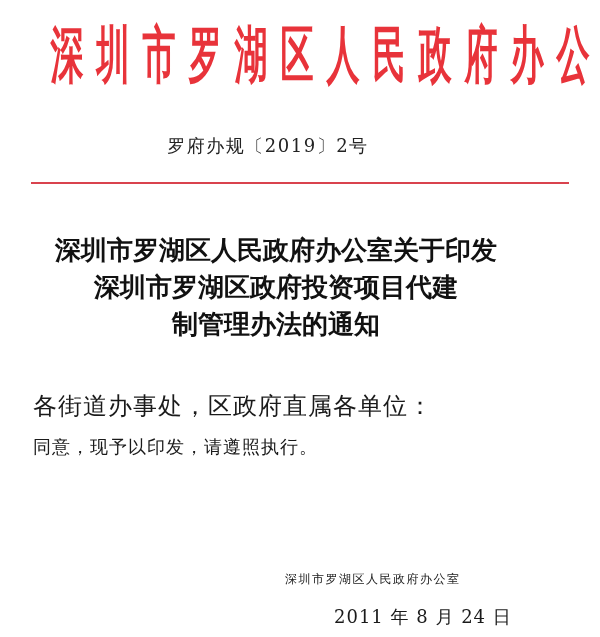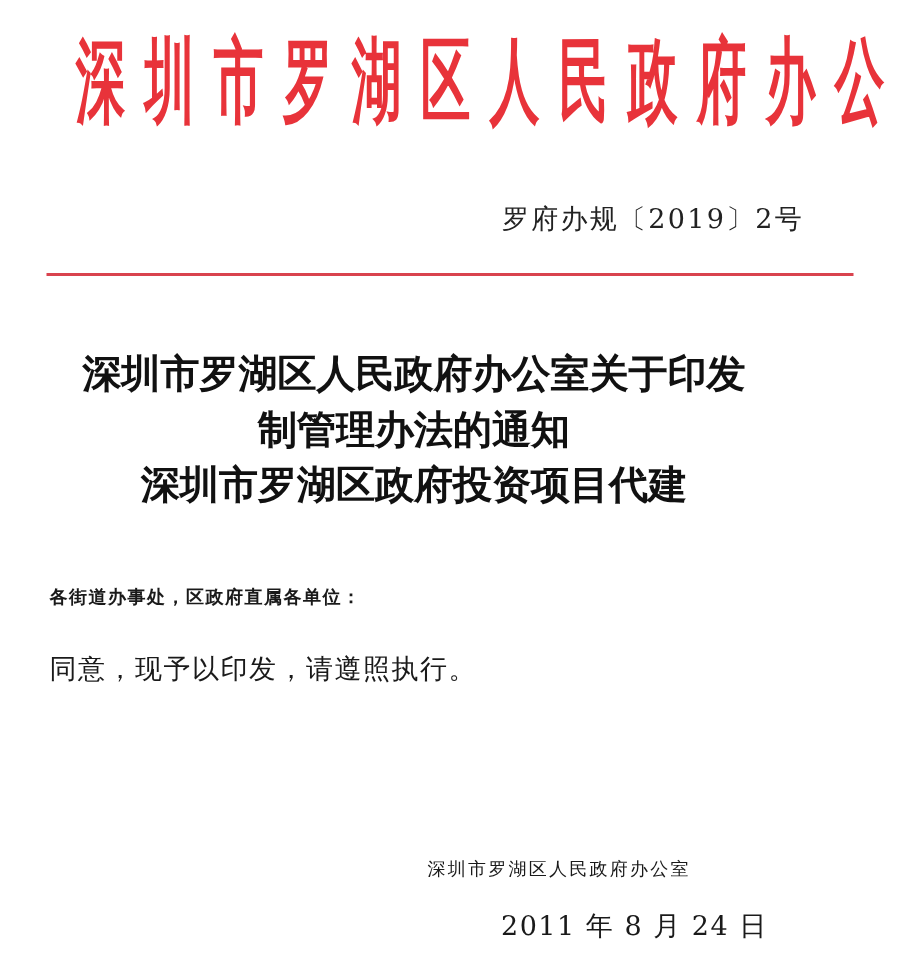--- a/index.html
+++ b/index.html
@@ -33,21 +33,21 @@
     .doc-header span {
       display: inline-block;
       transform: scaleX(0.72) scaleY(1.35);
       transform-origin: center;
     }
     .doc-number {
       position: absolute;
       left: 0;
       top: 134px;
       width: 536px;
-      text-align: right;
+      text-align: center;
       font-size: 18px;
       letter-spacing: 1.5px;
       color: #222;
       font-family: "DejaVu Serif", "Liberation Serif", serif;
     }
     .red-rule {
       position: absolute;
       left: 31px;
       top: 182px;
       width: 538px;
@@ -66,24 +66,23 @@
       line-height: 37px;
       color: #111;
     }
     .doc-title div {
       white-space: nowrap;
     }
     .addressee {
       position: absolute;
       left: 33px;
       top: 390px;
-      font-size: 12px;
+      font-size: 24px;
       letter-spacing: 1px;
       color: #1a1a1a;
-      font-weight: bold;
     }
     .body-para {
       position: absolute;
       left: 33px;
       top: 428px;
       width: 540px;
       font-size: 18px;
       line-height: 37px;
       letter-spacing: 1px;
       color: #1a1a1a;
@@ -132,22 +131,22 @@
   <span>公</span>
 
 </div>
 
 <div class="doc-number">罗府办规〔2019〕2号</div>
 
 <div class="red-rule"></div>
 
 <div class="doc-title">
   <div>深圳市罗湖区人民政府办公室关于印发</div>
+  <div>深圳市罗湖区政府投资项目代建</div>
   <div>制管理办法的通知</div>
-  <div>深圳市罗湖区政府投资项目代建</div>
 </div>
 
 <div class="addressee">各街道办事处，区政府直属各单位：</div>
 
 <div class="body-para">
   <div class="line2">同意，现予以印发，请遵照执行。</div>
 </div>
 
 <div class="signature">深圳市罗湖区人民政府办公室</div>
 <div class="date">2011 年 8 月 24 日</div>

